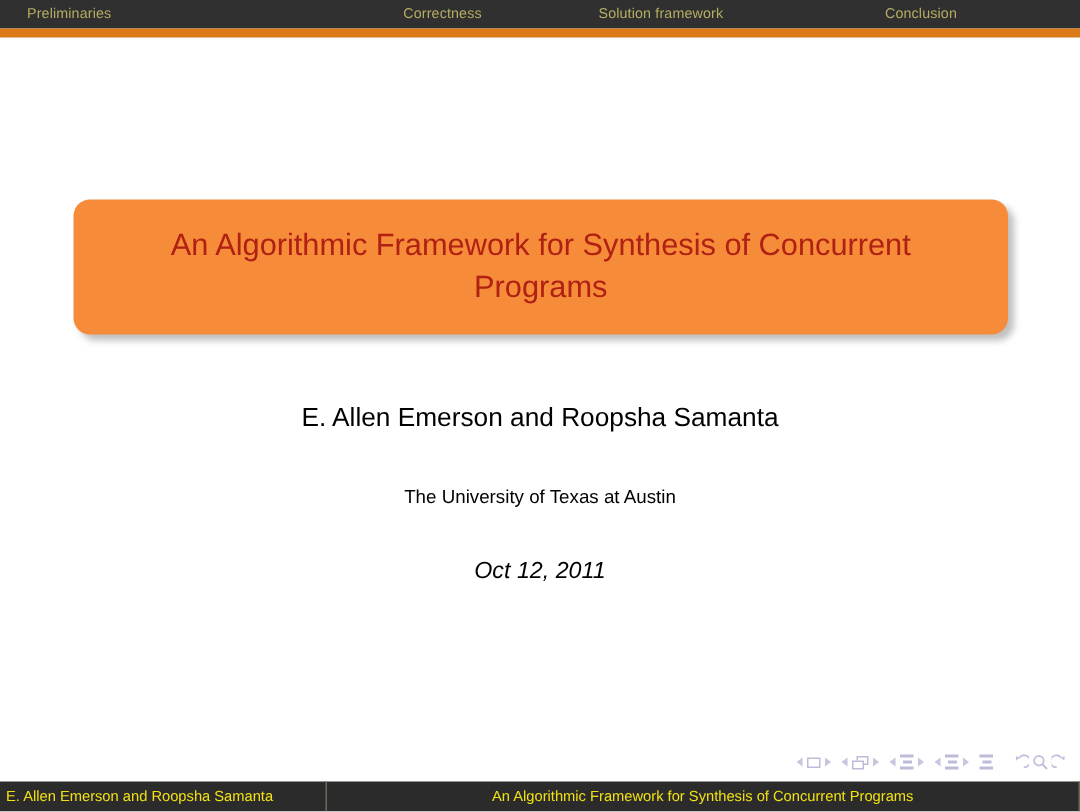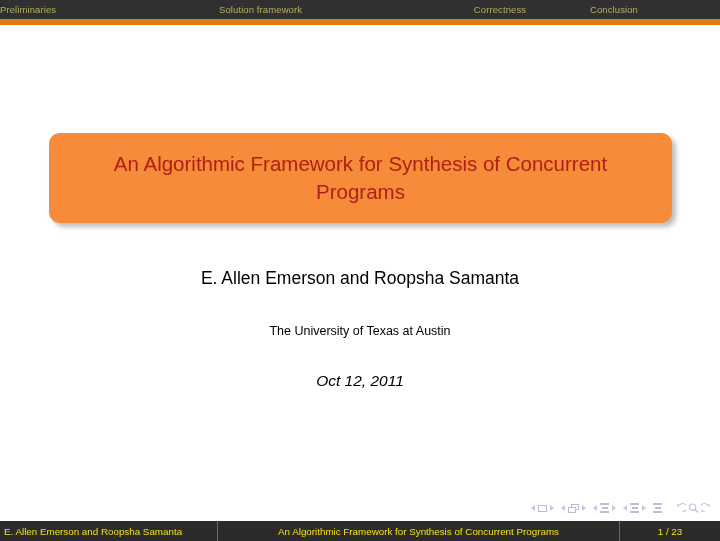--- a/index.html
+++ b/index.html
@@ -28,21 +28,21 @@
   }
   .headbar .navcell {
     height: 19px;
     display: flex;
     align-items: center;
     font-size: 9.5px;
     color: #b5ad63;
     letter-spacing: .1px;
     white-space: nowrap;
   }
-  .navcell.c1 { width: 205px; box-sizing: border-box; }
+  .navcell.c1 { width: 205px; padding-left: 18px; box-sizing: border-box; }
   .navcell.c2 { width: 205px; justify-content: flex-start; padding-left: 14px; box-sizing: border-box; }
   .navcell.c3 { width: 180px; justify-content: center; box-sizing: border-box; }
   .navcell.c4 { width: 130px; justify-content: flex-start; box-sizing: border-box; }
 
   .headrule {
     position: absolute;
     top: 19px; left: 0;
     width: 720px;
     height: 6px;
     background: #dc7a18;
@@ -211,25 +211,25 @@
     justify-content: center;
   }
 </style>
 </head>
 <body>
 
 <div class="headbar">
   <div class="navcell c1">
     <span>Preliminaries</span>
   </div>
+  <div class="navcell c3">
+    <span>Correctness</span>
+  </div>
   <div class="navcell c2">
     <span>Solution framework</span>
-  </div>
-  <div class="navcell c3">
-    <span>Correctness</span>
   </div>
   <div class="navcell c4">
     <span>Conclusion</span>
   </div>
 </div>
 <div class="headrule"></div>
 
 <div class="titlebox-shadow"></div>
 <div class="titlebox">
   <div class="title-text">An Algorithmic Framework for Synthesis of Concurrent Programs</div>
@@ -300,14 +300,13 @@
     <svg width="13" height="13" viewBox="0 0 13 13">
       <path d="M3.5 9.5 A4 4 0 1 1 6.5 3.2" fill="none" stroke="#bcbcd8" stroke-width="1.2"></path>
       <path d="M8.8 2.0 L6.1 3.3 L8.6 5.0 Z" fill="#bcbcd8"></path>
     </svg>
   </span>
 </div>
 
 <div class="footbar">
   <div class="foot-seg foot-author">E. Allen Emerson and Roopsha Samanta</div>
   <div class="foot-seg foot-title">An Algorithmic Framework for Synthesis of Concurrent Programs</div>
-  <div class="foot-seg foot-page">1 / 23</div>
 </div>
 
 </body></html>

